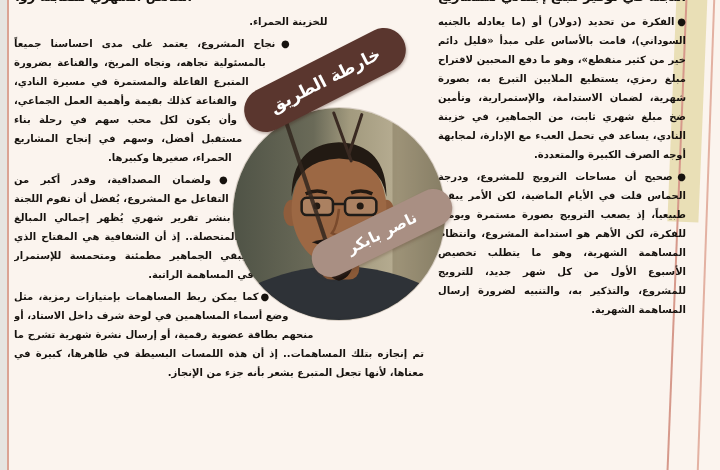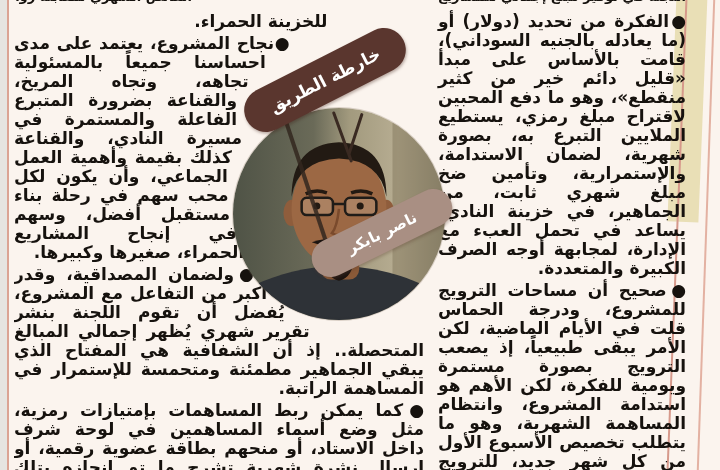--- a/index.html
+++ b/index.html
@@ -23,21 +23,21 @@
   .col{min-width:0;}
   .col-right{width:248px;flex:0 0 auto;}
   .col-left{flex:1 1 auto;}
   .cut-line{position:relative;height:9px;overflow:hidden;margin-bottom:3px;}
   .cut-line span{
     position:absolute;top:-13px;right:0;white-space:nowrap;
     font-size:13px;font-weight:bold;line-height:20px;
   }
   .col p{
     margin:0 0 3px 0;
-    font-size:17px;line-height:19px;font-weight:bold;
+    font-size:10px;line-height:19px;font-weight:bold;
     text-align:justify;
   }
   .short-line{text-align:right;}
 
   
   .photo-spacer{
     float:right;width:232px;height:332px;
     shape-outside:polygon(100% 0%, 100% 100%, 55% 97%, 38% 88%, 28% 78%, 19% 62%, 18% 53%, 25% 44%, 27% 38%, 22% 33%, 30% 25%, 48% 15%, 68% 8%, 100% 2%);
     shape-margin:6px;
   }
@@ -91,21 +91,21 @@
         <p>●صحيح أن مساحات الترويج للمشروع، ودرجة الحماس قلت في الأيام الماضية، لكن الأمر يبقى طبيعياً، إذ يصعب الترويج بصورة مستمرة ويومية للفكرة، لكن الأهم هو استدامة المشروع، وانتظام المساهمة الشهرية، وهو ما يتطلب تخصيص الأسبوع الأول من كل شهر جديد، للترويج للمشروع، والتذكير به، والتنبيه لضرورة إرسال المساهمة الشهرية.</p>
       </div>
       <div class="col col-left">
         <div class="photo-spacer"></div>
         <div class="cut-line">
           <span>الفائض الشهري لمقابلة رواتب</span>
         </div>
         <p class="short-line">للخزينة الحمراء.</p>
         <p>●نجاح المشروع، يعتمد على مدى احساسنا جميعاً بالمسئولية تجاهه، وتجاه المريخ، والقناعة بضرورة المتبرع الفاعلة والمستمرة في مسيرة النادي، والقناعة كذلك بقيمة وأهمية العمل الجماعي، وأن يكون لكل محب سهم في رحلة بناء مستقبل أفضل، وسهم في إنجاح المشاريع الحمراء، صغيرها وكبيرها.</p>
         <p>●ولضمان المصداقية، وقدر أكبر من التفاعل مع المشروع، يُفضل أن تقوم اللجنة بنشر تقرير شهري يُظهر إجمالي المبالغ المتحصلة.. إذ أن الشفافية هي المفتاح الذي يبقي الجماهير مطمئنة ومتحمسة للإستمرار في المساهمة الراتبة.</p>
-        <p>●كما يمكن ربط المساهمات بإمتيازات رمزية، مثل وضع أسماء المساهمين في لوحة شرف داخل الاستاد، أو منحهم بطاقة عضوية رقمية، أو إرسال نشرة شهرية تشرح ما تم إنجازه بتلك المساهمات.. إذ أن هذه الأيام البسيطة في ظاهرها، كبيرة في معناها، لأنها تجعل المتبرع يشعر بأنه جزء من الإنجاز.</p>
+        <p>●كما يمكن ربط المساهمات بإمتيازات رمزية، مثل وضع أسماء المساهمين في لوحة شرف داخل الاستاد، أو منحهم بطاقة عضوية رقمية، أو إرسال نشرة شهرية تشرح ما تم إنجازه بتلك المساهمات.. إذ أن هذه اللمسات البسيطة في ظاهرها، كبيرة في معناها، لأنها تجعل المتبرع يشعر بأنه جزء من الإنجاز.</p>
       </div>
     </div>
   </div>
 
   <div class="photo">
     <svg viewBox="0 0 210 210" xmlns="http://www.w3.org/2000/svg">
       <defs>
         <linearGradient id="bg" x1="0" y1="0" x2="1" y2="0">
           <stop offset="0" stop-color="#4f5346"></stop>
           <stop offset="0.38" stop-color="#6a6a58"></stop>

